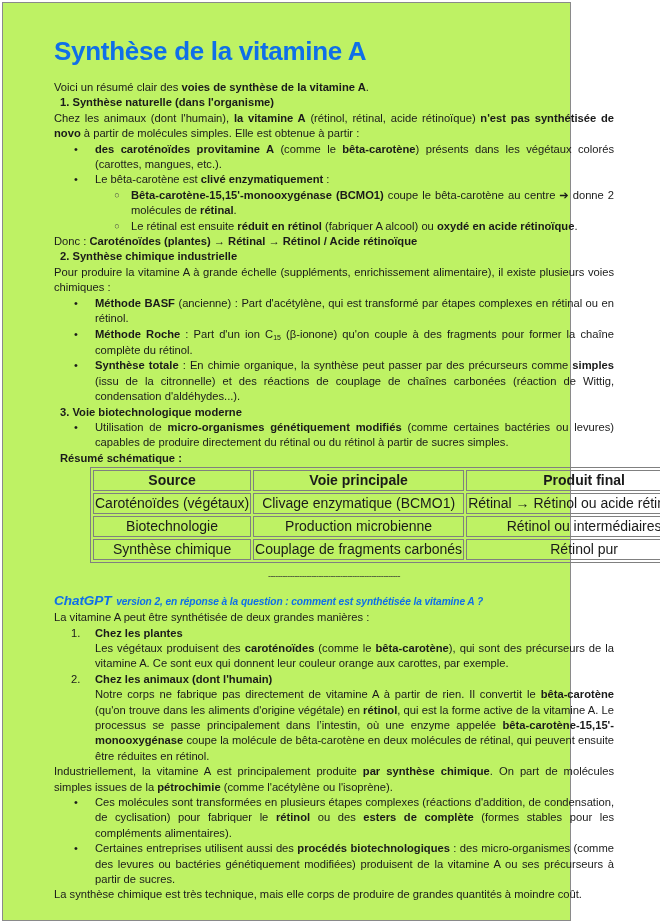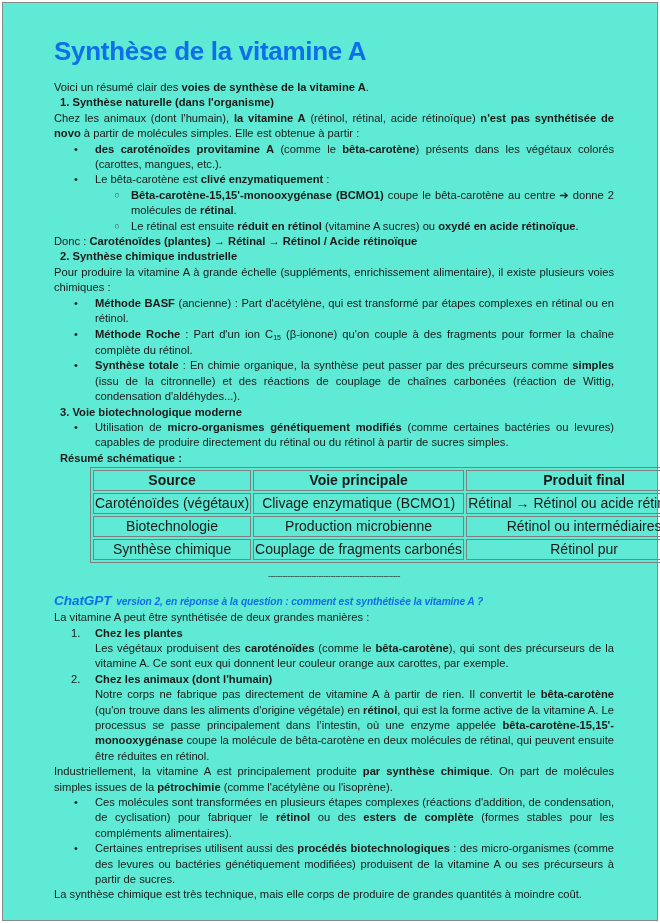--- a/index.html
+++ b/index.html
@@ -4,23 +4,23 @@
   <style>
     * { box-sizing: border-box; margin: 0; padding: 0; }
     html, body { width: 660px; height: 923px; background: #ffffff; overflow: hidden; }
     body {
       font-family: "Liberation Sans", sans-serif;
       font-size: 11.2px;
       color: #1a1a1a;
       line-height: 15.4px;
     }
     .page {
-      position: absolute; left: 2px; top: 2px; width: 656px; height: 919px;
+      position: absolute; left: 2px; top: 2px; width: 569px; height: 919px;
       border: 1.5px solid #8a8a8a;
-      background: #5eead4;
+      background: #bef264;
     }
     .content { position: absolute; left: 51px; top: 33px; width: 560px; }
     .title {
       font-size: 26px; line-height: 30px; font-weight: bold; color: #0f6fe8;
       letter-spacing: -0.3px;
       margin-bottom: 14px;
     }
     .gpt-head {
       color: #0f6fe8; font-style: italic; font-weight: bold; font-size: 10.2px; line-height: 16px;
       letter-spacing: -0.1px;
@@ -70,21 +70,21 @@
 
     <section>
       <p><span>Voici un résumé clair des </span><span class="bold">voies de synthèse de la vitamine A</span><span>.</span></p>
 
       <div class="h-sec">1. Synthèse naturelle (dans l'organisme)</div>
       <p><span>Chez les animaux (dont l'humain), </span><span class="bold">la vitamine A</span><span> (rétinol, rétinal, acide rétinoïque) </span><span class="bold">n'est pas synthétisée de novo</span><span> à partir de molécules simples. Elle est obtenue à partir :</span></p>
       <ul class="l1">
           <li class="li1"><span class="bullet">•</span><span class="bold">des caroténoïdes provitamine A</span><span> (comme le </span><span class="bold">bêta-carotène</span><span>) présents dans les végétaux colorés (carottes, mangues, etc.).</span></li>
           <li class="li1"><span class="bullet">•</span><span>Le bêta-carotène est </span><span class="bold">clivé enzymatiquement</span><span> :</span></li>
           <li class="li2"><span class="bullet">○</span><span class="bold">Bêta-carotène-15,15'-monooxygénase (BCMO1)</span><span> coupe le bêta-carotène au centre ➔ donne 2 molécules de </span><span class="bold">rétinal</span><span>.</span></li>
-          <li class="li2"><span class="bullet">○</span><span>Le rétinal est ensuite </span><span class="bold">réduit en rétinol</span><span> (vitamine A sucres) ou </span><span class="bold">oxydé en acide rétinoïque</span><span>.</span></li>
+          <li class="li2"><span class="bullet">○</span><span>Le rétinal est ensuite </span><span class="bold">réduit en rétinol</span><span> (fabriquer A alcool) ou </span><span class="bold">oxydé en acide rétinoïque</span><span>.</span></li>
         </ul>
       <p><span>Donc : </span><span class="bold">Caroténoïdes (plantes) → Rétinal → Rétinol / Acide rétinoïque</span></p>
 
       <div class="h-sec">2. Synthèse chimique industrielle</div>
       <p><span>Pour produire la vitamine A à grande échelle (suppléments, enrichissement alimentaire), il existe plusieurs voies chimiques :</span></p>
       <ul class="l1">
           <li class="li1"><span class="bullet">•</span><span class="bold">Méthode BASF</span><span> (ancienne) : Part d'acétylène, qui est transformé par étapes complexes en rétinal ou en rétinol.</span></li>
           <li class="li1"><span class="bullet">•</span><span class="bold">Méthode Roche</span><span> : Part d'un ion C</span><sub>15</sub><span> (β-ionone) qu'on couple à des fragments pour former la chaîne complète du rétinol.</span></li>
           <li class="li1"><span class="bullet">•</span><span class="bold">Synthèse totale</span><span> : En chimie organique, la synthèse peut passer par des précurseurs comme </span><span class="bold">simples</span><span> (issu de la citronnelle) et des réactions de couplage de chaînes carbonées (réaction de Wittig, condensation d'aldéhydes...).</span></li>
         </ul>

